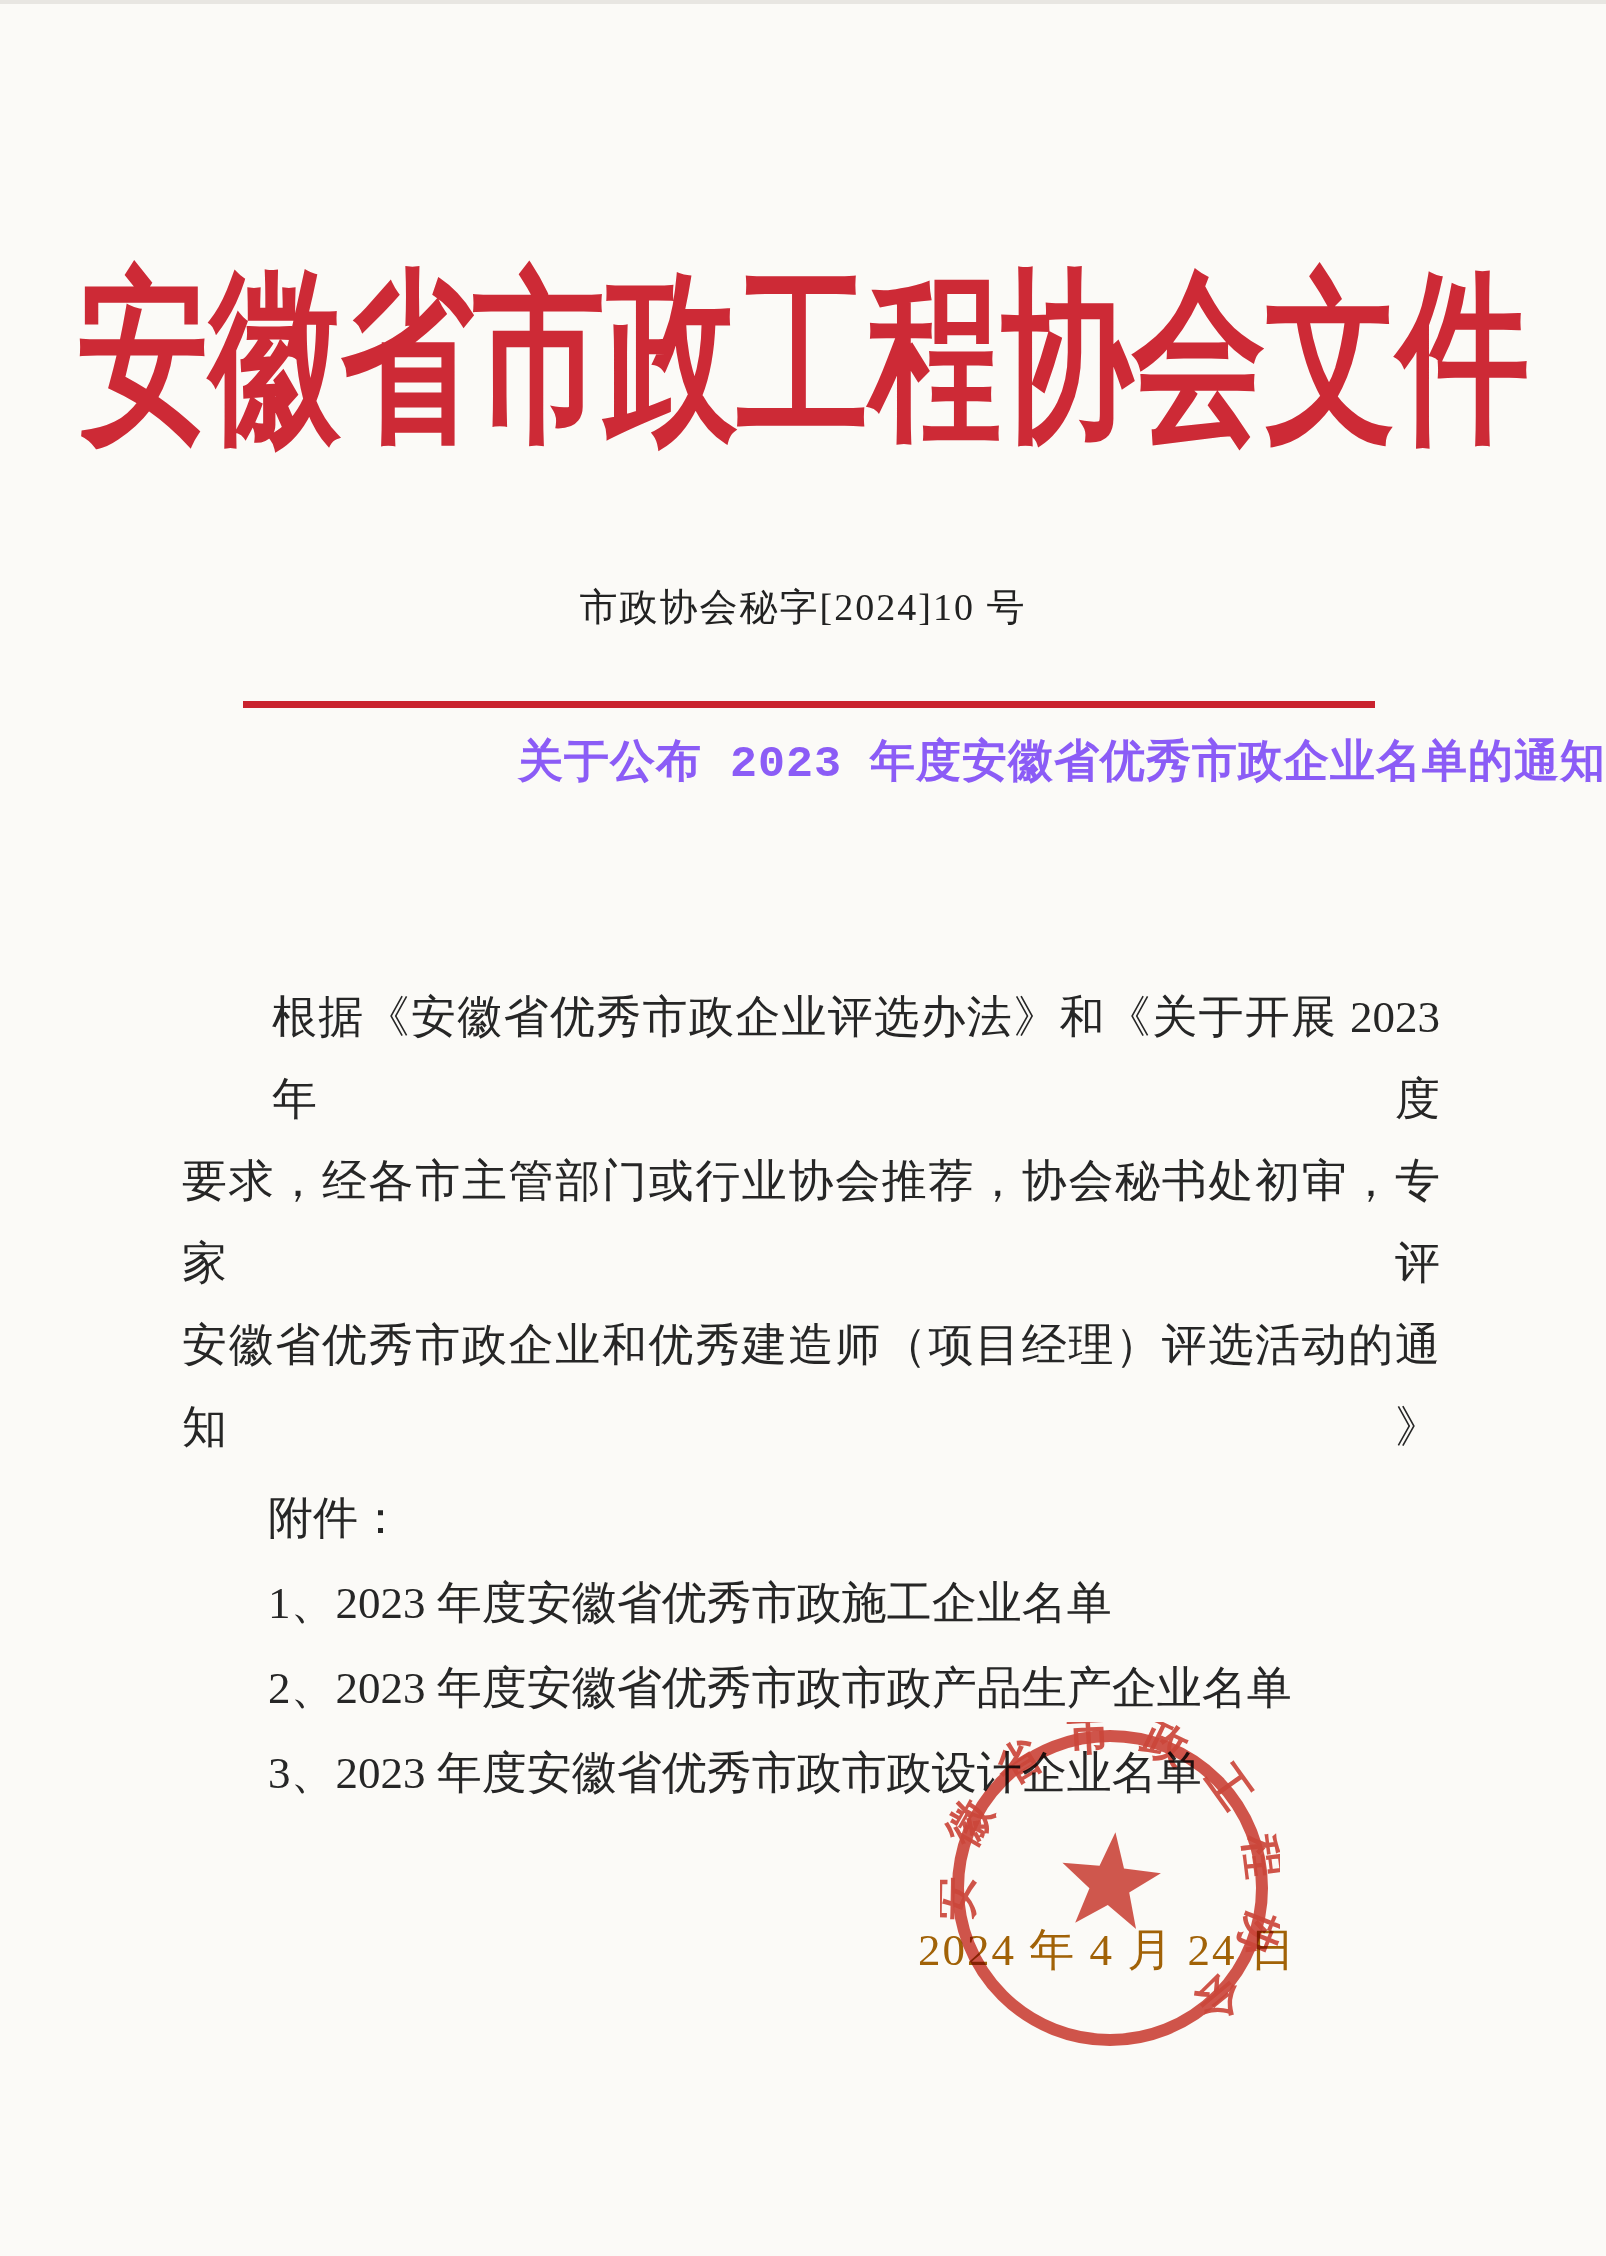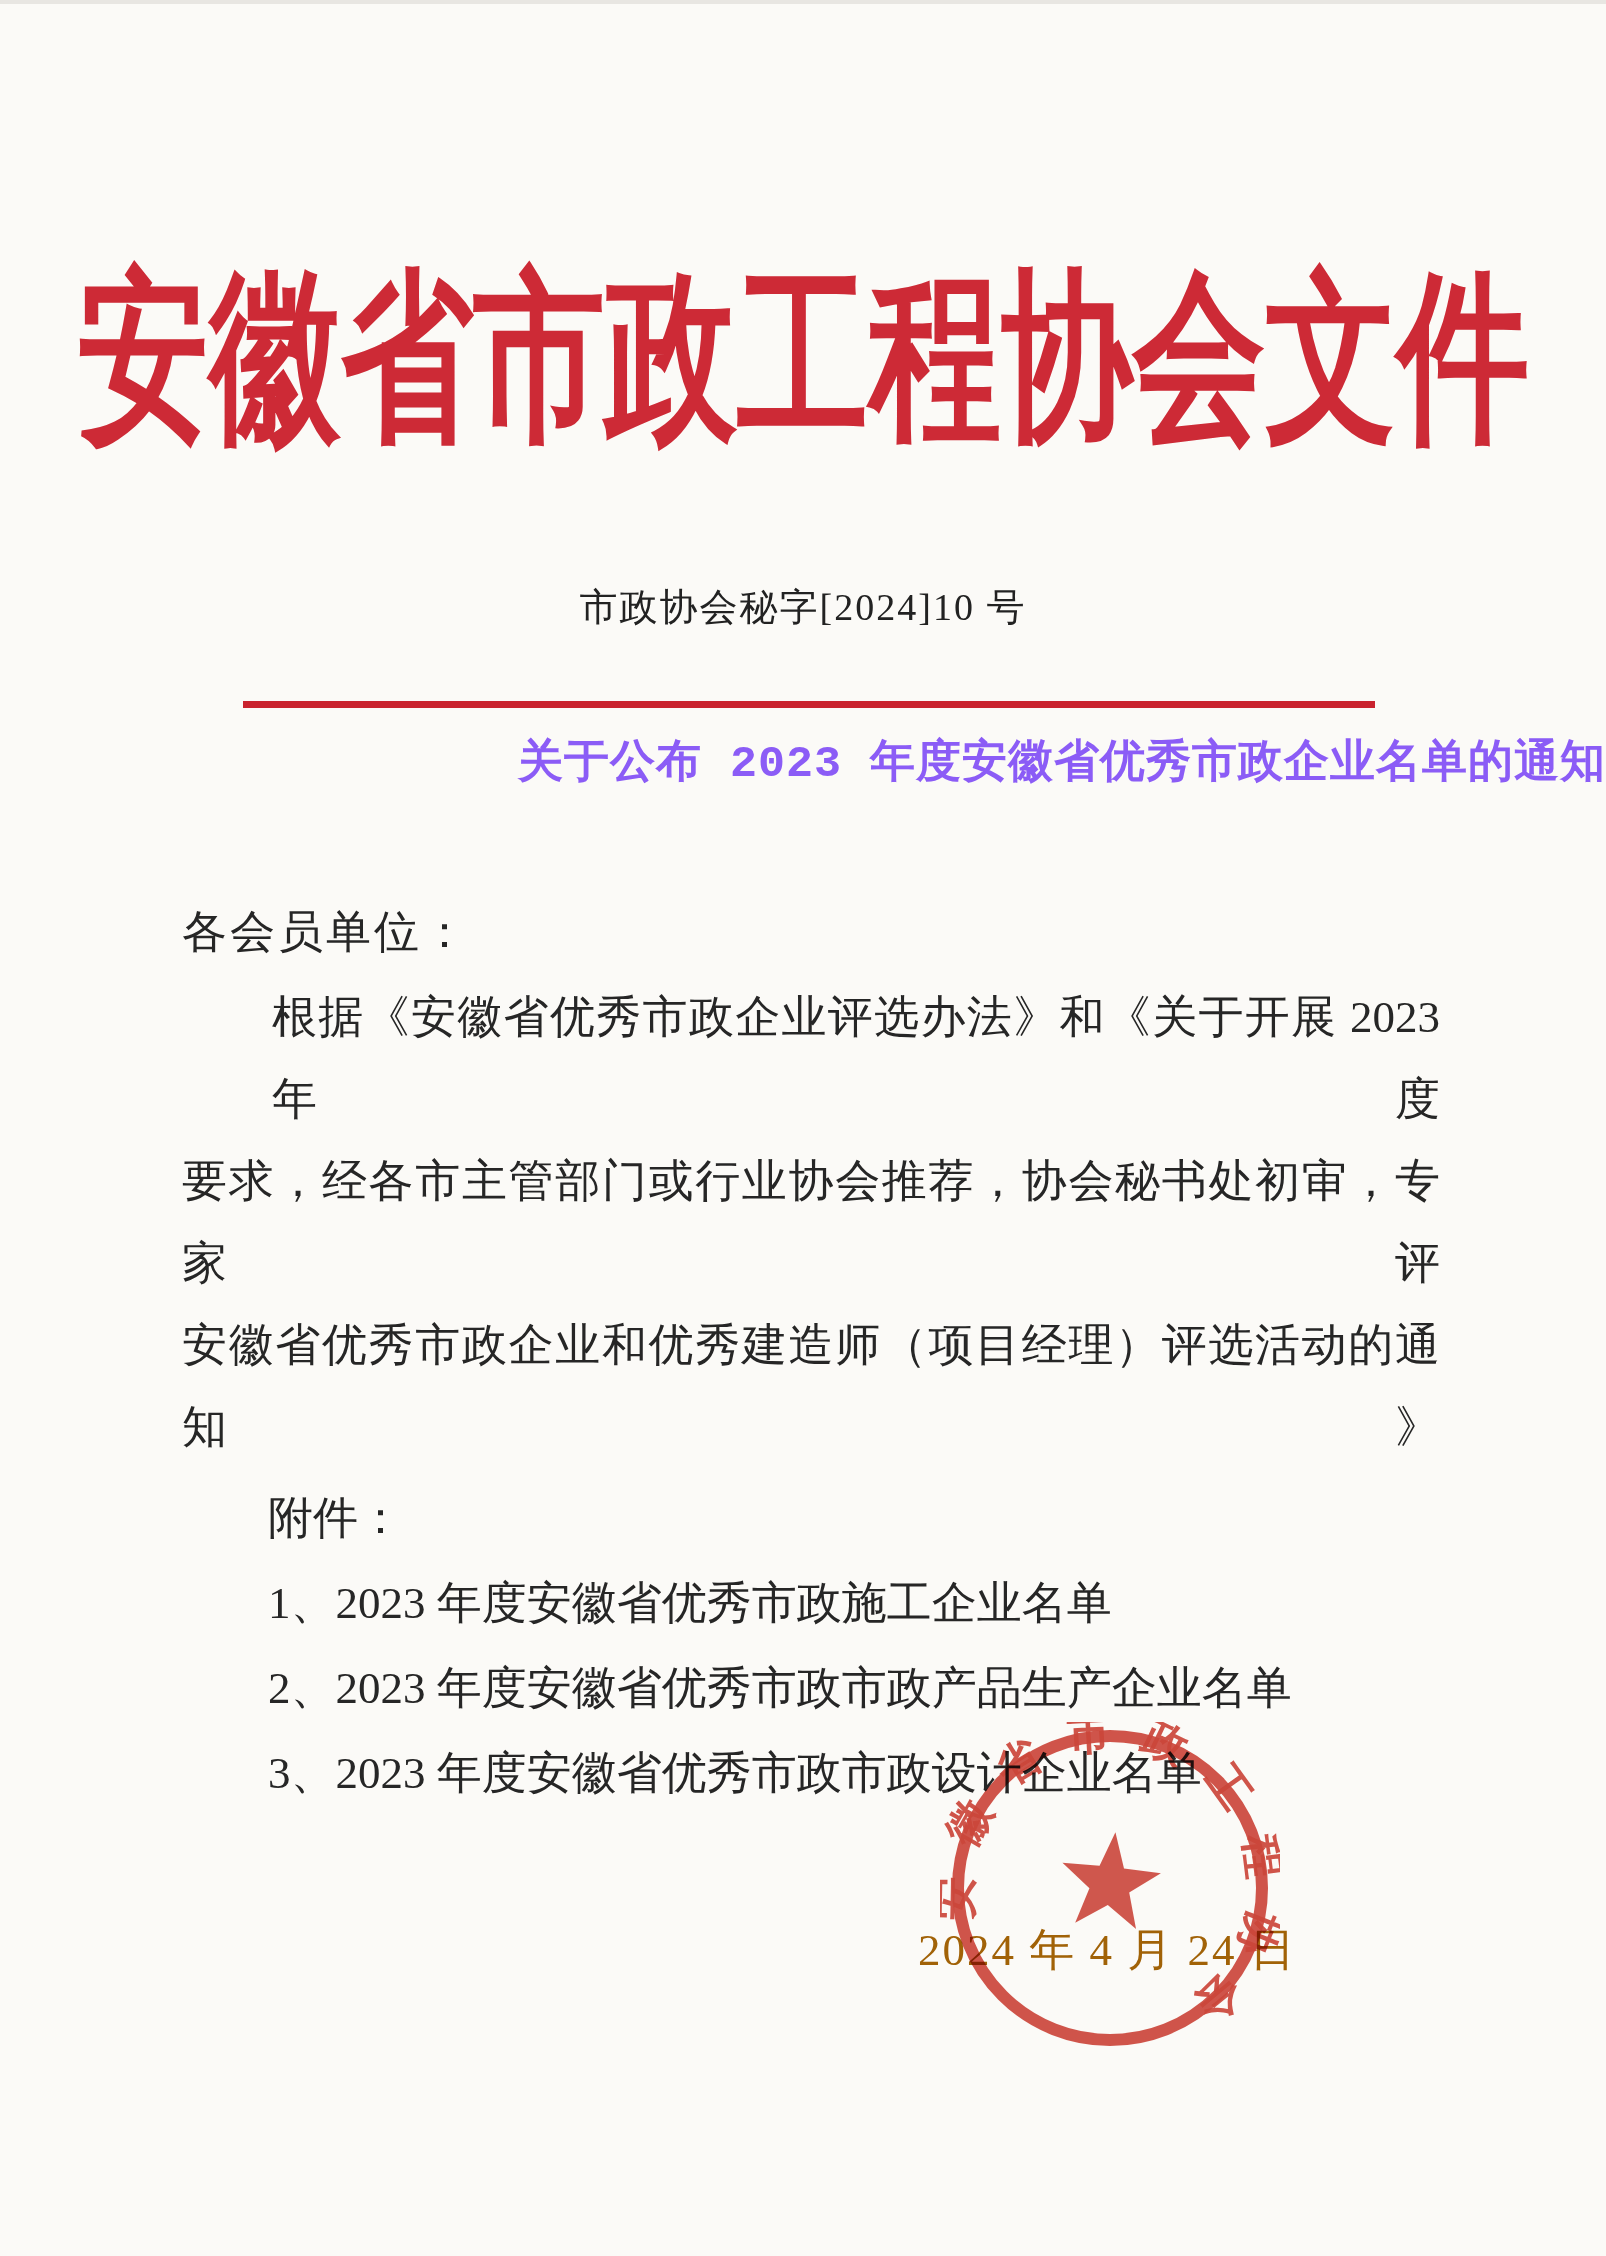--- a/index.html
+++ b/index.html
@@ -70,21 +70,20 @@
 <div class="page" style="background: rgb(251, 250, 247);">
 
   <div class="masthead" style="color: rgb(205, 42, 54);">安徽省市政工程协会文件</div>
 
   <div class="doc-number">市政协会秘字[2024]10 号</div>
 
   <div class="red-rule" style="background: rgb(201, 35, 46);"></div>
 
   <div class="notice-title">关于公布 2023 年度安徽省优秀市政企业名单的通知</div>
 
-  <div class="salutation">各会员单位：</div>
 
   <div class="body-para">
       <div class="body-line justify indent">根据《安徽省优秀市政企业评选办法》和《关于开展 2023 年度</div>
       <div class="body-line justify">要求，经各市主管部门或行业协会推荐，协会秘书处初审，专家评</div>
       <div class="body-line justify">安徽省优秀市政企业和优秀建造师（项目经理）评选活动的通知》</div>
     </div>
 
   <div class="attachments">
     <div class="attach-label">附件：</div>
     <div class="attach-items">

